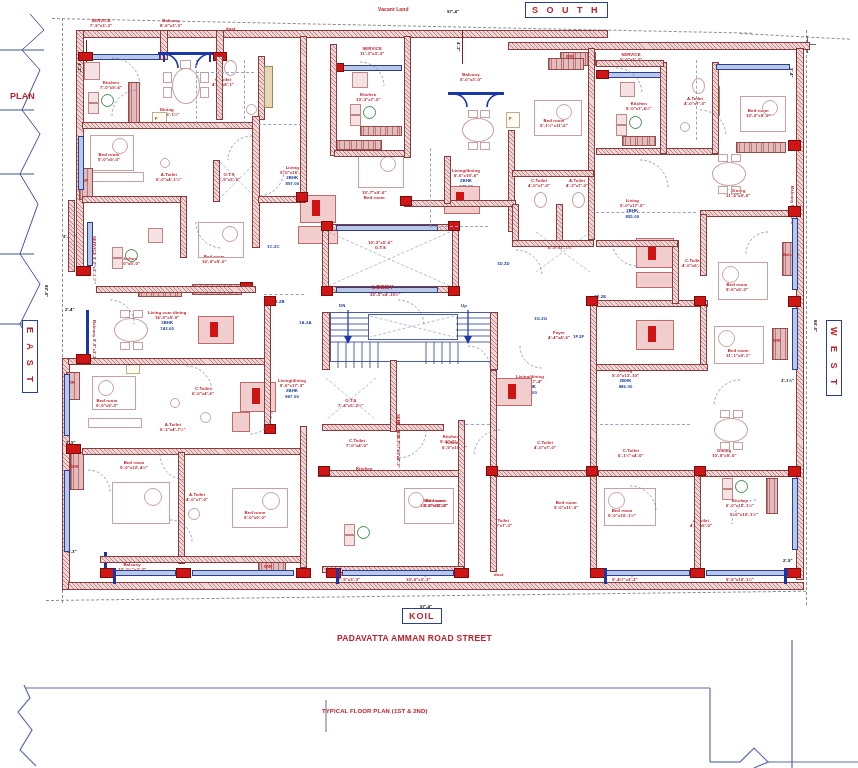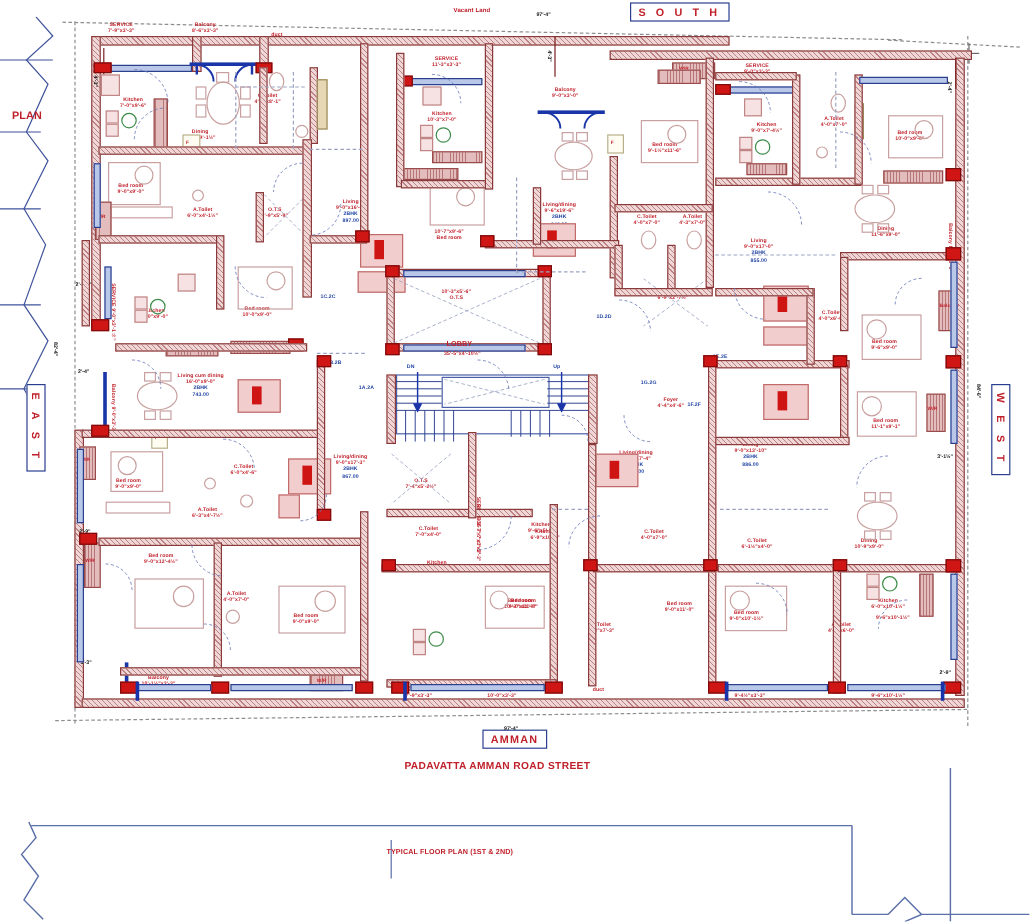--- a/index.html
+++ b/index.html
@@ -82,21 +82,21 @@
     <line x1="700" y1="48" x2="700" y2="122" stroke="#5a6ea8" stroke-width="1.2"></line>
     <line x1="700" y1="122" x2="730" y2="122" stroke="#5a6ea8" stroke-width="1.2"></line>
     <polyline points="730,122 744,108 758,122 744,128" fill="none" stroke="#5a6ea8" stroke-width="1.2"></polyline>
     <line x1="758" y1="122" x2="848" y2="122" stroke="#5a6ea8" stroke-width="1.2"></line>
     <line x1="782" y1="0" x2="782" y2="128" stroke="#5a6ea8" stroke-width="1.2"></line>
     <line x1="316" y1="60" x2="316" y2="92" stroke="#5a6ea8" stroke-width="1"></line>
   </svg>
   <div class="lbl" style="left:322px;top:708px;font-size:6px;text-align:left;">TYPICAL FLOOR PLAN (1ST &amp; 2ND)</div>
 
   <div class="compass" style="left:525px;top:2px;">S O U T H</div>
-  <div class="compass" style="left:402px;top:608px;letter-spacing:1px;">AMMAN</div>
+  <div class="compass" style="left:402px;top:608px;letter-spacing:1px;">KOIL</div>
   <div class="compass vert" style="left:22px;top:320px;">E A S T</div>
   <div class="compass vert" style="left:826px;top:320px;">W E S T</div>
   <div class="lbl" style="left:10px;top:93px;font-size:9px;">PLAN</div>
   <div class="lbl sm" style="left:378px;top:7px;font-size:5px;">Vacant Land</div>
   <div class="lbl" style="left:337px;top:635px;font-size:8.5px;letter-spacing:.3px;">PADAVATTA AMMAN ROAD STREET</div>
 
   <div class="dim" style="left:447px;top:9px;">97'-4"</div>
   <div class="dim" style="left:420px;top:604px;">97'-4"</div>
   <div class="dim" style="left:813px;top:320px;writing-mode:vertical-rl;">84'-6"</div>
   <div class="dim" style="left:44px;top:285px;writing-mode:vertical-rl;">82'-4"</div>

